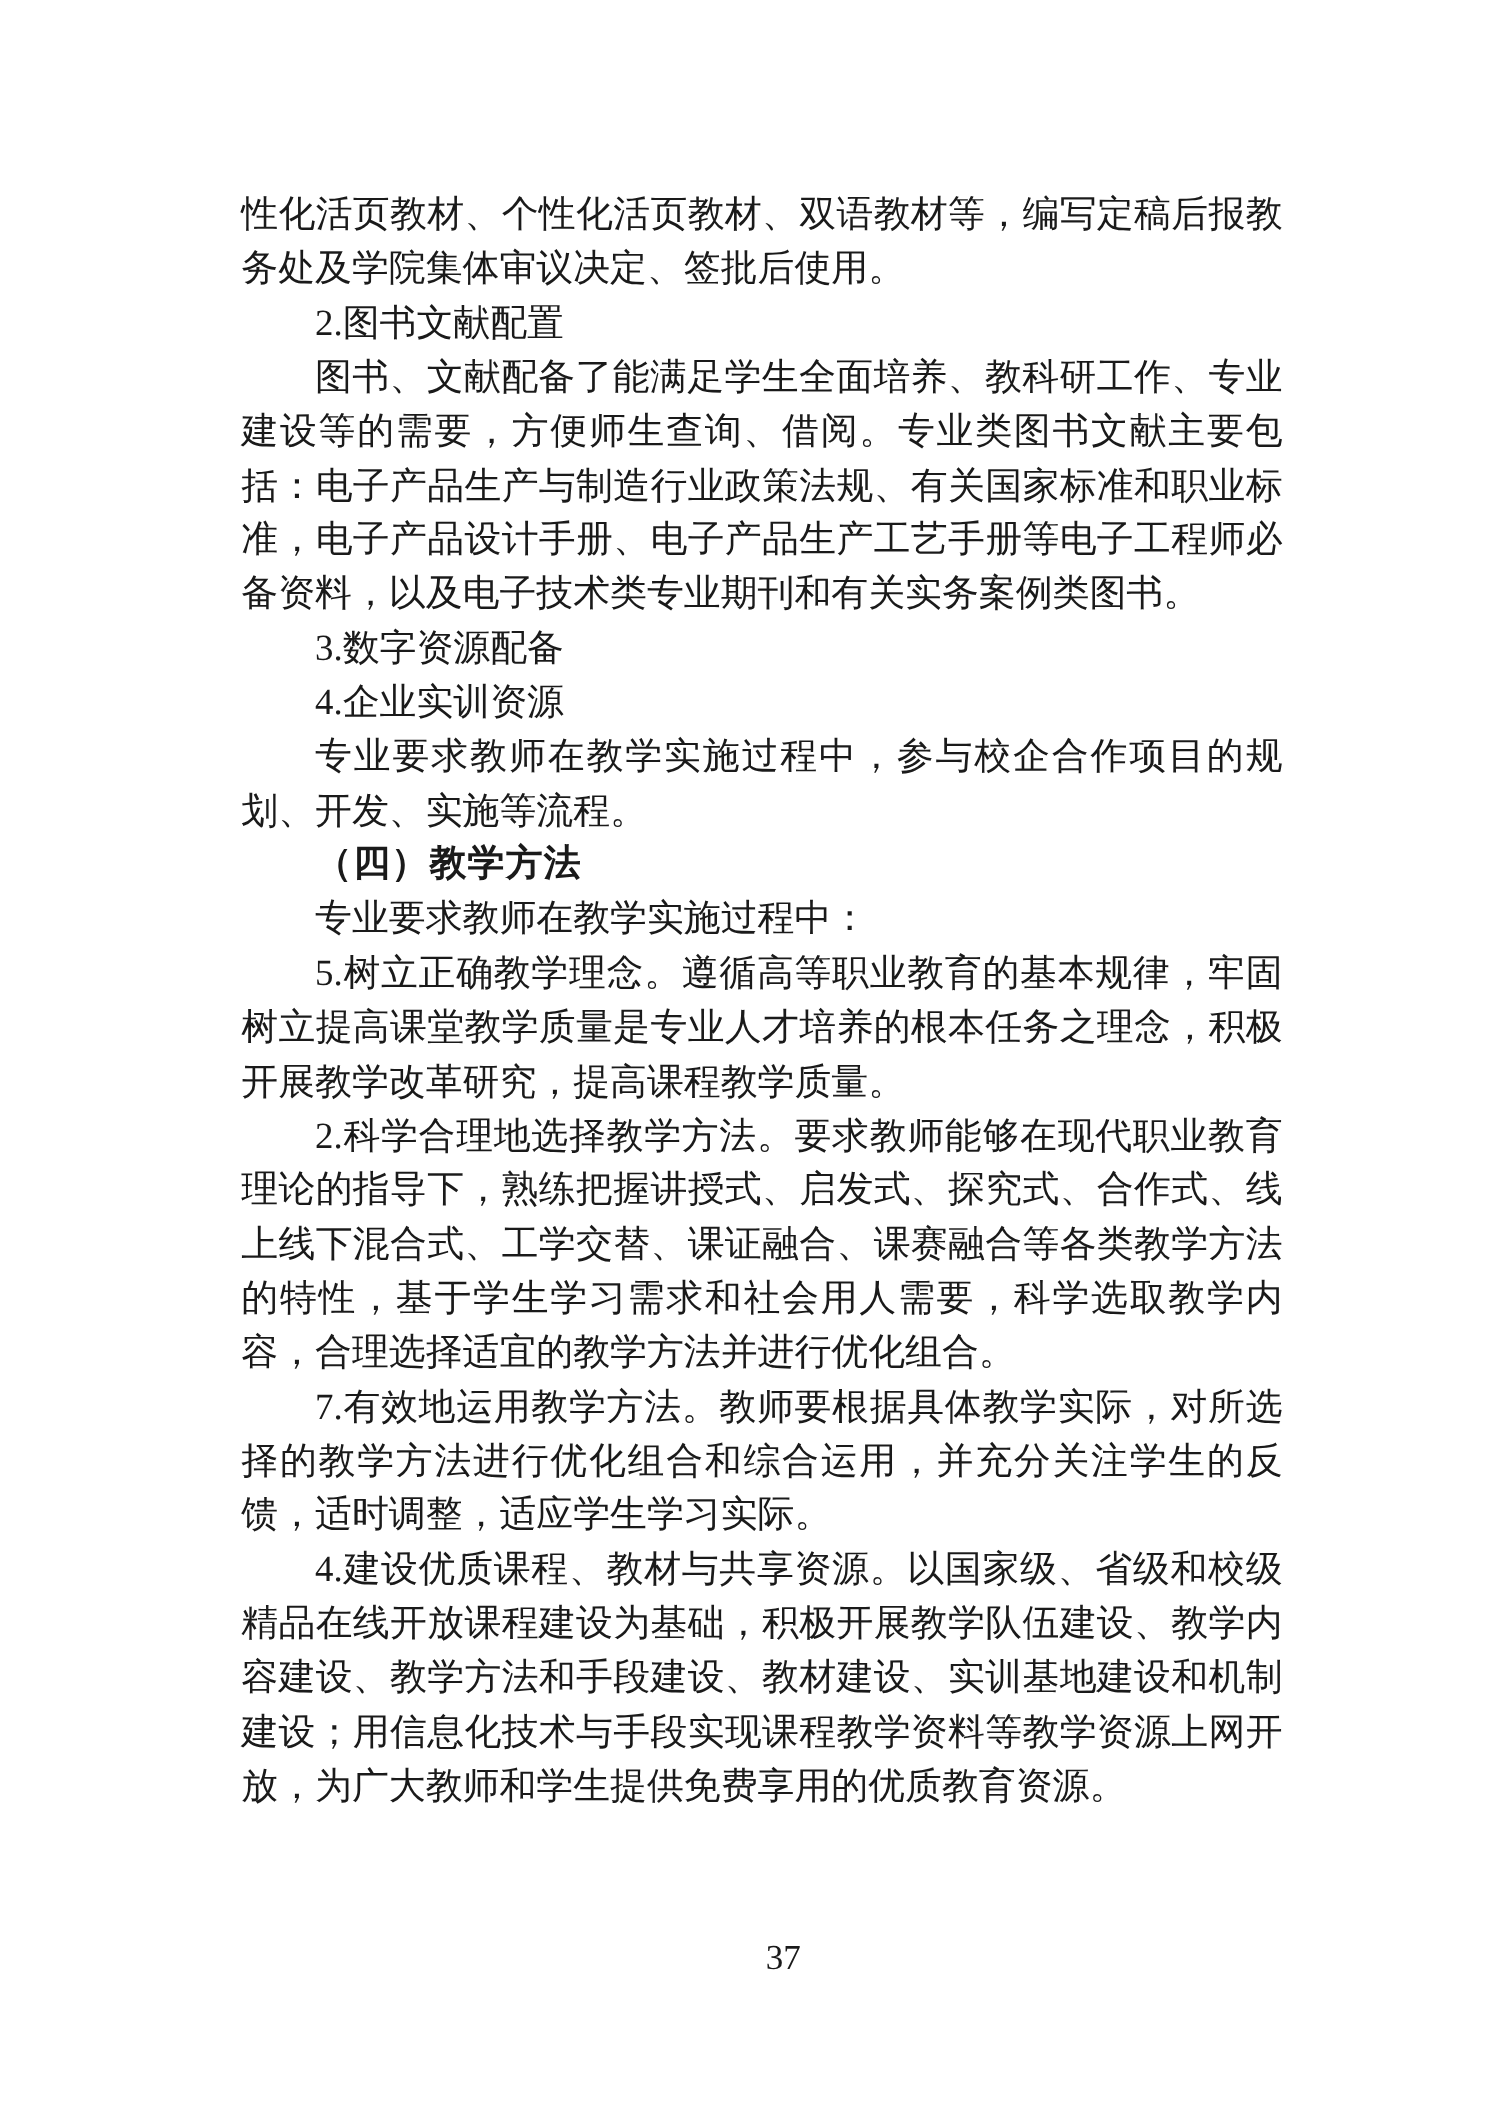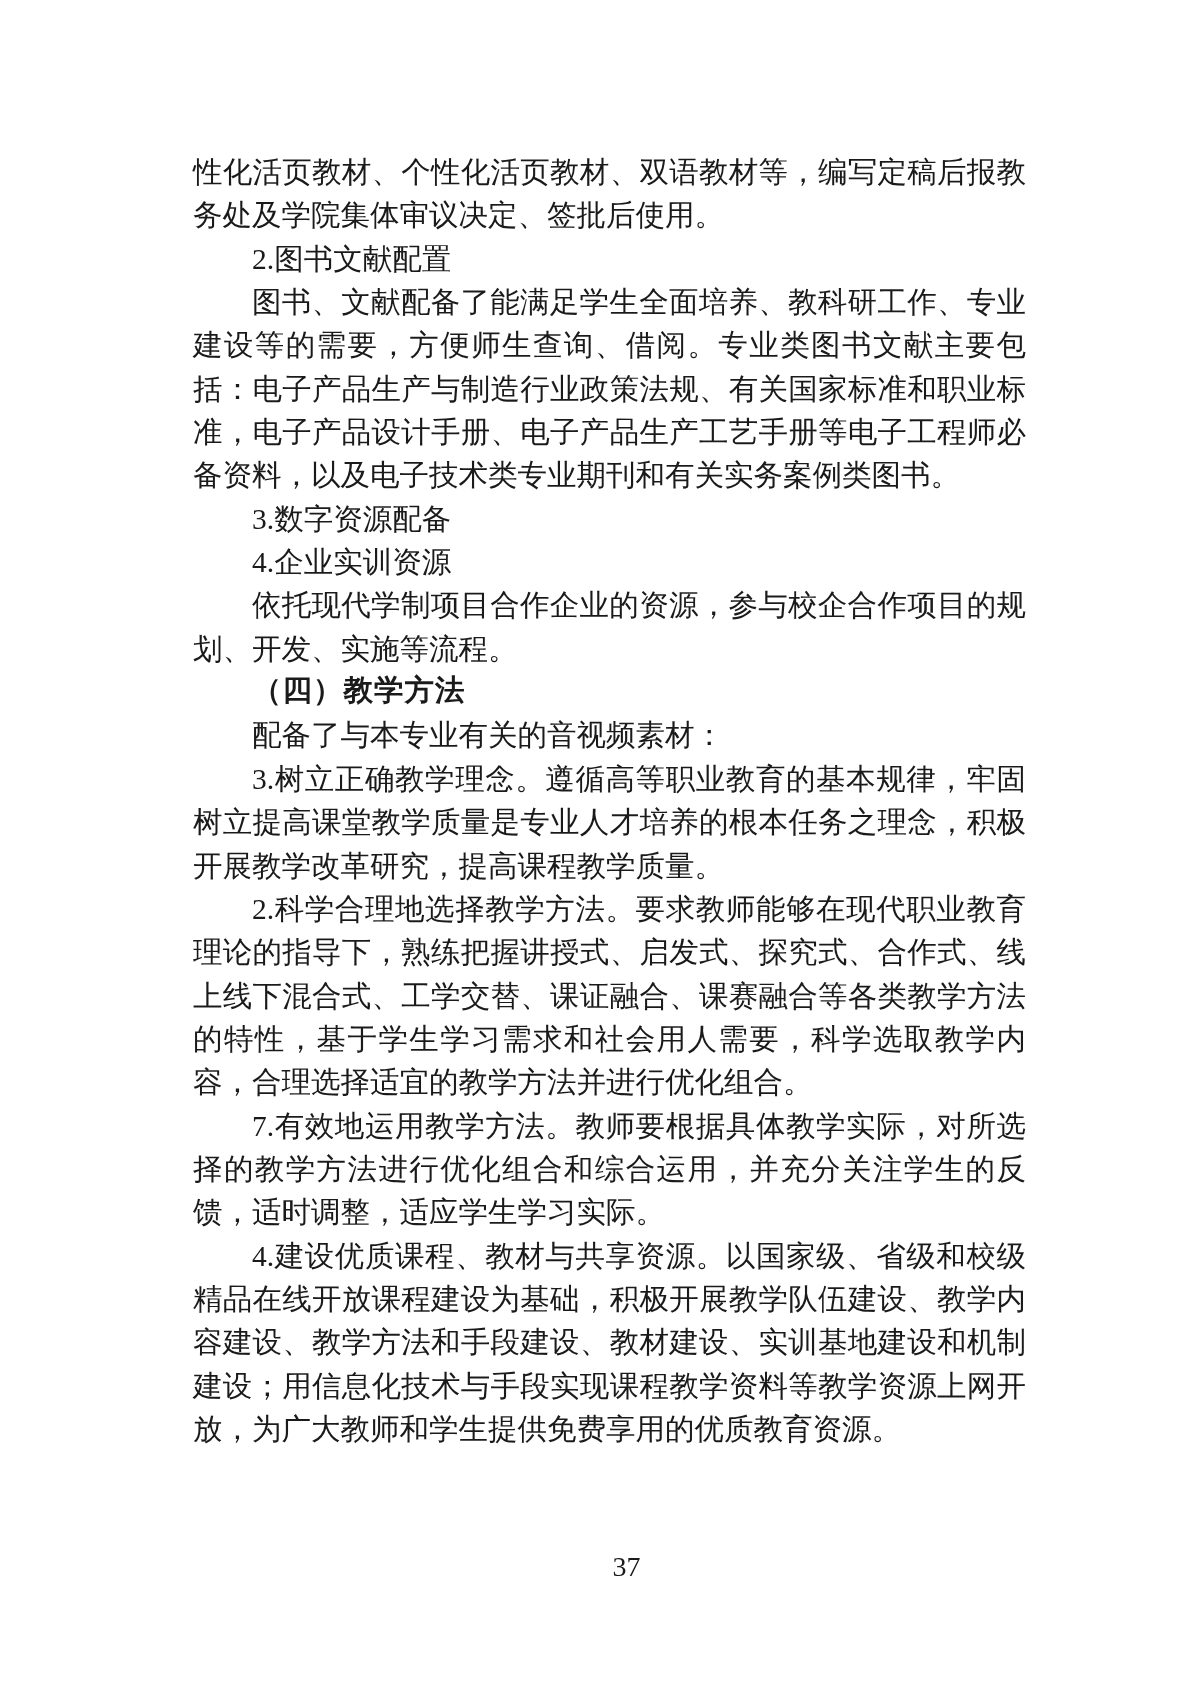--- a/index.html
+++ b/index.html
@@ -62,24 +62,24 @@
 <body>
 
 <div class="page">
 
   <div class="content">
     <p class="noindent">性化活页教材、个性化活页教材、双语教材等，编写定稿后报教务处及学院集体审议决定、签批后使用。</p>
     <p>2.图书文献配置</p>
     <p>图书、文献配备了能满足学生全面培养、教科研工作、专业建设等的需要，方便师生查询、借阅。专业类图书文献主要包括：电子产品生产与制造行业政策法规、有关国家标准和职业标准，电子产品设计手册、电子产品生产工艺手册等电子工程师必备资料，以及电子技术类专业期刊和有关实务案例类图书。</p>
     <p>3.数字资源配备</p>
     <p>4.企业实训资源</p>
-    <p>依托现代学制项目合作企业的资源，参与校企合作项目的规划、开发、实施等流程。</p>
+    <p>专业要求教师在教学实施过程中，参与校企合作项目的规划、开发、实施等流程。</p>
     <p class="heading">（四）教学方法</p>
-    <p>配备了与本专业有关的音视频素材：</p>
-    <p>3.树立正确教学理念。遵循高等职业教育的基本规律，牢固树立提高课堂教学质量是专业人才培养的根本任务之理念，积极开展教学改革研究，提高课程教学质量。</p>
+    <p>专业要求教师在教学实施过程中：</p>
+    <p>5.树立正确教学理念。遵循高等职业教育的基本规律，牢固树立提高课堂教学质量是专业人才培养的根本任务之理念，积极开展教学改革研究，提高课程教学质量。</p>
     <p>2.科学合理地选择教学方法。要求教师能够在现代职业教育理论的指导下，熟练把握讲授式、启发式、探究式、合作式、线上线下混合式、工学交替、课证融合、课赛融合等各类教学方法的特性，基于学生学习需求和社会用人需要，科学选取教学内容，合理选择适宜的教学方法并进行优化组合。</p>
     <p>7.有效地运用教学方法。教师要根据具体教学实际，对所选择的教学方法进行优化组合和综合运用，并充分关注学生的反馈，适时调整，适应学生学习实际。</p>
     <p>4.建设优质课程、教材与共享资源。以国家级、省级和校级精品在线开放课程建设为基础，积极开展教学队伍建设、教学内容建设、教学方法和手段建设、教材建设、实训基地建设和机制建设；用信息化技术与手段实现课程教学资料等教学资源上网开放，为广大教师和学生提供免费享用的优质教育资源。</p>
   </div>
 
   <div class="page-number">37</div>
 
 </div>
 
 </body></html>

